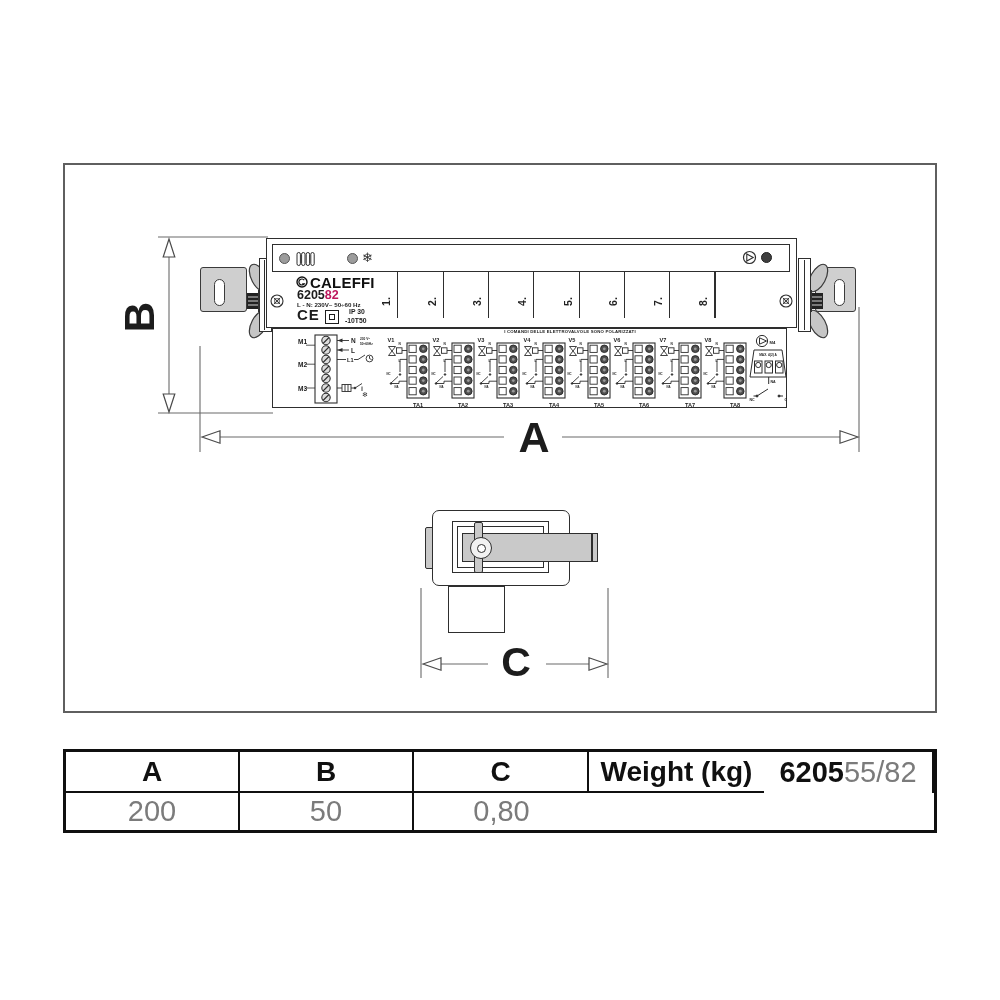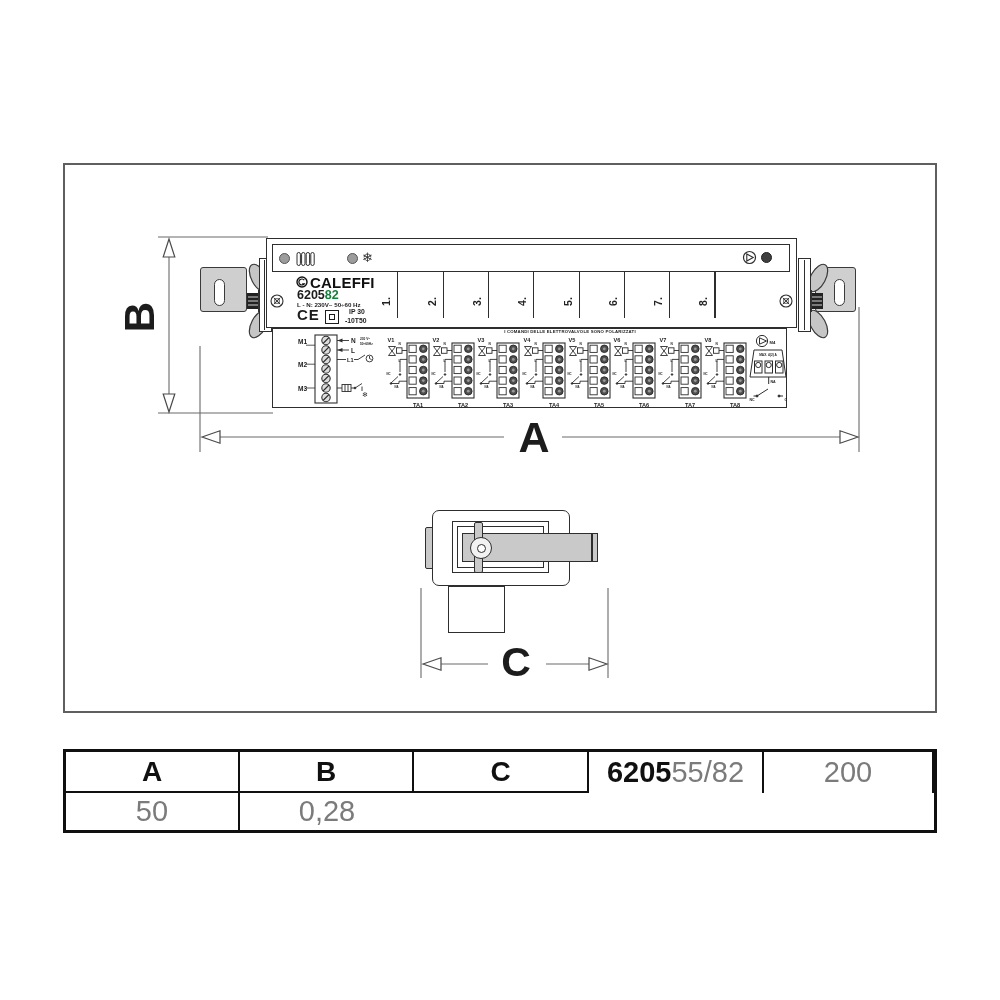--- a/index.html
+++ b/index.html
@@ -11,21 +11,21 @@
   
   .upper-panel{left:266px;top:238px;width:531px;height:90px;border:1.6px solid #2e2e2e;background:#fff;box-sizing:border-box;}
   .top-strip{left:272px;top:244px;width:518px;height:28px;border:1.3px solid #2e2e2e;background:#fff;box-sizing:border-box;}
   .lower-panel{left:272px;top:328px;width:515px;height:80px;border:1.4px solid #2e2e2e;background:#fff;box-sizing:border-box;}
   .led{width:11px;height:11px;border-radius:50%;background:#9c9c9c;border:1px solid #555;box-sizing:border-box;}
   .led.dark{background:#3f3f3f;border-color:#222;}
   
   .brandrow{left:296px;top:276px;height:12px;display:flex;align-items:center;gap:2px;}
   .brandtext{font-size:15px;font-weight:700;color:#101010;letter-spacing:.2px;}
   .codeline{left:297px;top:288px;font-size:12.5px;font-weight:800;color:#1c1c1c;}
-  .codeline .lt{color:#15803d;font-weight:700;}
+  .codeline .lt{color:#be185d;font-weight:700;}
   .rating{left:297px;top:301px;font-size:6.2px;font-weight:700;color:#1c1c1c;white-space:nowrap;}
   .cemark{left:297px;top:306px;font-size:15px;font-weight:700;color:#1c1c1c;letter-spacing:1px;}
   .sqsq{left:325px;top:310px;width:14px;height:14px;border:1.6px solid #1c1c1c;display:flex;align-items:center;justify-content:center;box-sizing:border-box;}
   .sqsq .in{width:6px;height:6px;border:1.2px solid #1c1c1c;box-sizing:border-box;}
   .iptext{left:349px;top:308px;font-size:6.8px;font-weight:700;color:#1c1c1c;}
   .temptext{left:345px;top:317px;font-size:6.8px;font-weight:700;color:#1c1c1c;}
   .snow{font-size:13px;color:#2e2e2e;line-height:13px;}
   
   .zline{position:absolute;width:1.2px;top:272px;height:46px;background:#2e2e2e;}
   .znum{position:absolute;top:296px;width:28px;height:11px;display:flex;align-items:center;justify-content:center;
@@ -550,22 +550,23 @@
     </g>
   </svg>
   <div class="abs dimletter dimB">B</div>
   <div class="abs dimletter dimA">A</div>
   <div class="abs dimletter dimC">C</div>
 
   <div class="abs spec-table">
     <div class="th">A</div>
     <div class="th">B</div>
     <div class="th">C</div>
+    <div class="th last">Weight (kg)</div>
     <div class="td">
         <span class="b">6205</span>
         <span>55/82</span>
       </div>
     <div class="td">200</div>
     <div class="td">50</div>
-    <div class="td last">0,28</div>
+    <div class="td last">0,80</div>
   </div>
 
 </div>
 
 </body></html>

